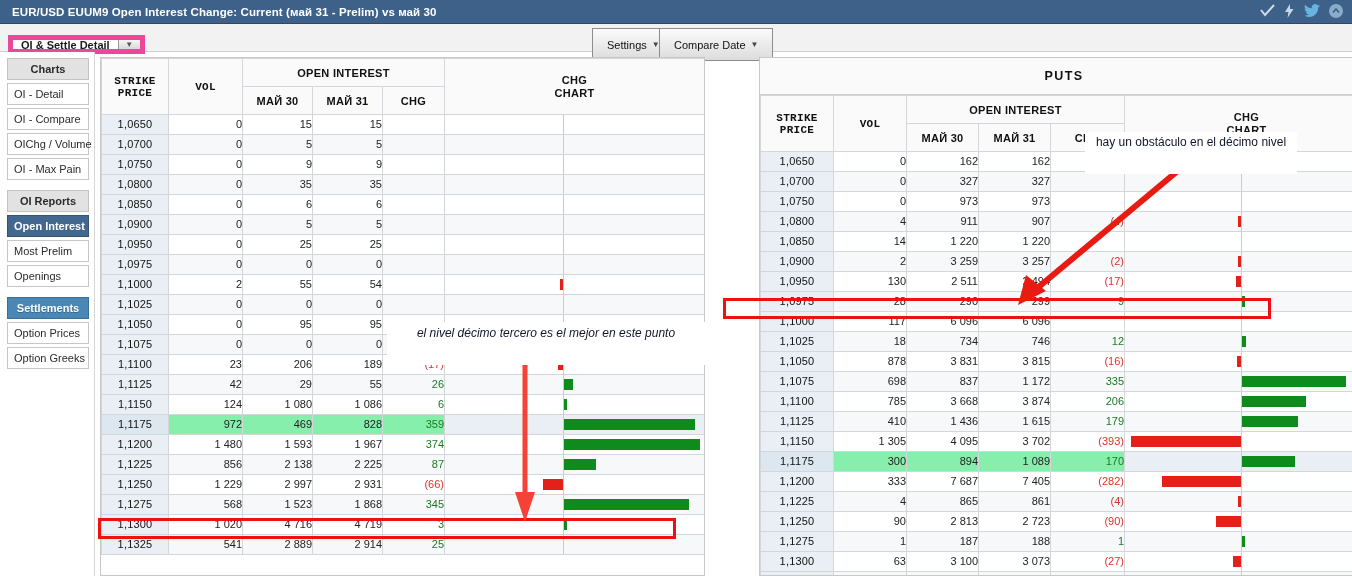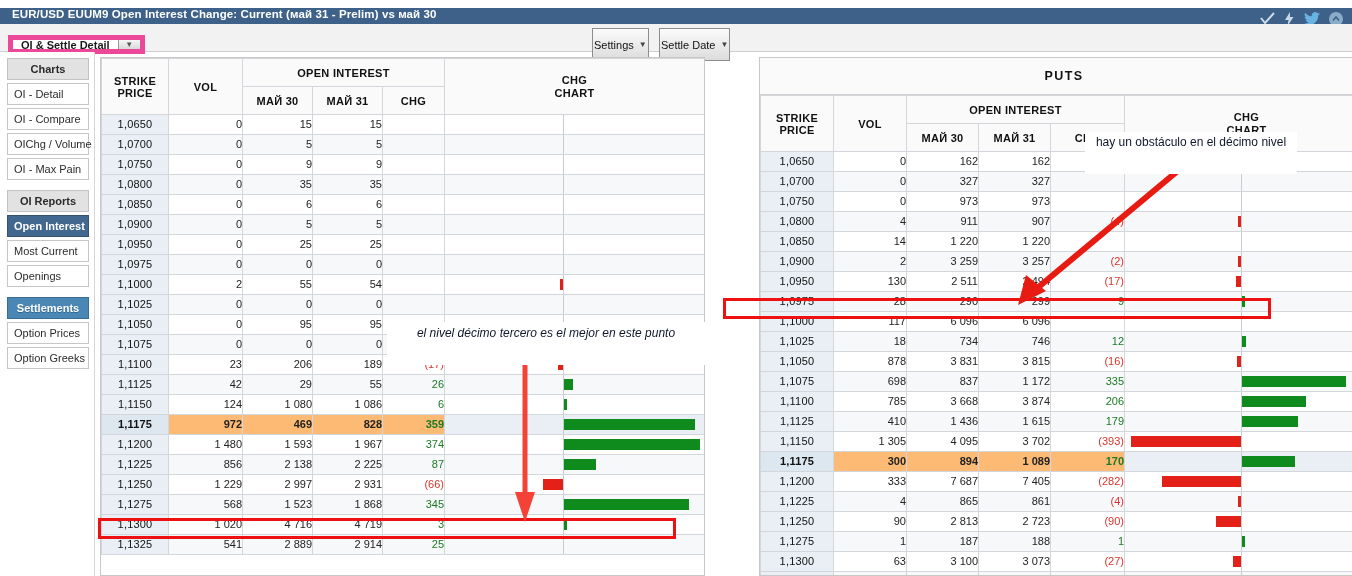--- a/index.html
+++ b/index.html
@@ -7,24 +7,24 @@
   body {
     width:1352px; height:576px; overflow:hidden;
     background:#ffffff;
     font-family:"Liberation Sans", sans-serif;
     font-size:11px; color:#222;
     position:relative;
   }
 
   
   #titlebar {
-    position:absolute; left:0; top:8px; width:1352px; height:24px;
+    position:absolute; left:0; top:0; width:1352px; height:24px;
     background:#3d6189;
     border-bottom:1px solid #2b4a6b;
-    display:flex; gap:32px;
+    display:flex; align-items:center;gap:32px;
   }
   #titlebar .ttl {
     color:#ffffff; font-size:11.5px; font-weight:bold;
     padding-left:12px; letter-spacing:.1px; white-space:nowrap;
   }
   #titlebar .icons {
     margin-left:auto; display:flex; align-items:center; gap:9px;
     padding-right:9px;
   }
   #titlebar .icons span { display:inline-block; line-height:1; }
@@ -49,21 +49,21 @@
     width:22px; background:linear-gradient(#f6f6f6,#d8d8d8);
     border-left:1px solid #9a9a9a;
     display:flex; align-items:center; justify-content:center;
     color:#555; font-size:8px;
   }
   .btn {
     position:absolute; top:4px; height:33px;
     border:1px solid #8d8d8d;
     background:linear-gradient(#fbfbfb,#dcdcdc);
     display:flex; align-items:center; gap:5px;
-    padding:0 1px; font-size:11px; color:#111; white-space:nowrap;
+    padding:0 14px; font-size:11px; color:#111; white-space:nowrap;
   }
   .btn .cv-arrow { font-size:8px; color:#444; }
   #btn-settings { left:592px; }
   #btn-compare  { left:659px; }
 
   
   #sidebar {
     position:absolute; left:0; top:52px; width:95px; height:524px;
     background:#ffffff; border-right:1px solid #d6d6d6;
     padding:6px 5px 0 7px;
@@ -107,35 +107,35 @@
   }
 
   table.oi { border-collapse:collapse; width:100%; table-layout:fixed; }
   table.oi th, table.oi td {
     border:1px solid #d3d7db; padding:0; font-size:11px;
   }
   table.oi thead th {
     background:#fafafa; font-weight:bold; color:#111;
     text-align:center; letter-spacing:.3px;
   }
-  .h-strike  { height:56px; }
+  .h-strike  { height:56px;font-family:Liberation Mono, monospace; }
   .h-oi      { height:28px; }
   .h-sub     { height:28px; font-size:10.5px; }
   .h-chart   { height:56px; line-height:13px; }
 
   table.oi tbody tr { height:20px; }
   table.oi tbody td { height:20px; line-height:19px; }
   td.c-strike {
     background:#e9eff5; text-align:center; color:#111; letter-spacing:.2px;
   }
   td.c-num { text-align:right; padding-right:7px; background:#ffffff; }
   tr.alt td.c-num { background:#f7f8f9; }
   tr.alt td.c-chart { background:#f7f8f9; }
-  tr.hl td.c-strike { background:#dde7f0; font-weight:bold; }
-  tr.hl td.c-num { background:#fdba74; font-weight:bold; }
+  tr.hl td.c-strike { background:#dde7f0; font-weight:normal; }
+  tr.hl td.c-num { background:#86efac; font-weight:normal; }
   tr.hl td.c-chart { background:#e9eff5; }
   .pos { color:#1b7a26; }
   .neg { color:#d7352c; }
   td.c-chart { position:relative; background:#ffffff; padding:0; }
 
   
   .zeroline {
     position:absolute; top:0; bottom:0; width:1px; background:#c6ccd2;
   }
   .bar { position:absolute; top:4px; height:11px; }
@@ -195,35 +195,35 @@
 <div id="toolbar">
   <div class="combo">
     <div class="cv">OI &amp; Settle Detail</div>
     <div class="carrow">▼</div>
   </div>
   <div class="btn" id="btn-settings">
     <span>Settings</span>
     <span class="cv-arrow">▼</span>
   </div>
   <div class="btn" id="btn-compare">
-    <span>Settle Date</span>
+    <span>Compare Date</span>
     <span class="cv-arrow">▼</span>
   </div>
 </div>
 
 <div id="sidebar">
     <div class="sb-head">Charts</div>
     <div class="sb-item">OI - Detail</div>
     <div class="sb-item">OI - Compare</div>
     <div class="sb-item">OIChg / Volume</div>
     <div class="sb-item">OI - Max Pain</div>
     <div class="sb-gap"></div>
     <div class="sb-head">OI Reports</div>
     <div class="sb-item active">Open Interest</div>
-    <div class="sb-item">Most Current</div>
+    <div class="sb-item">Most Prelim</div>
     <div class="sb-item">Openings</div>
     <div class="sb-gap"></div>
     <div class="sb-head blue">Settlements</div>
     <div class="sb-item">Option Prices</div>
     <div class="sb-item">Option Greeks</div>
   </div>
 
 <div class="panel" id="panel-calls">
   <table class="oi">
     <colgroup>

